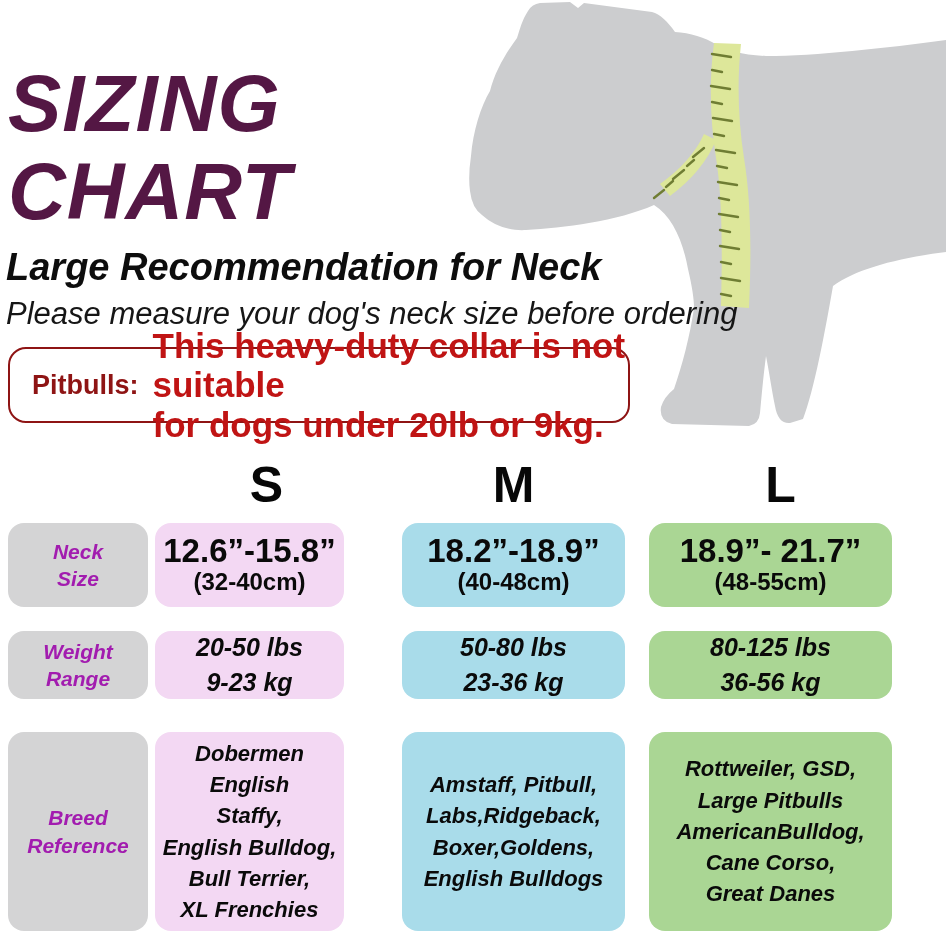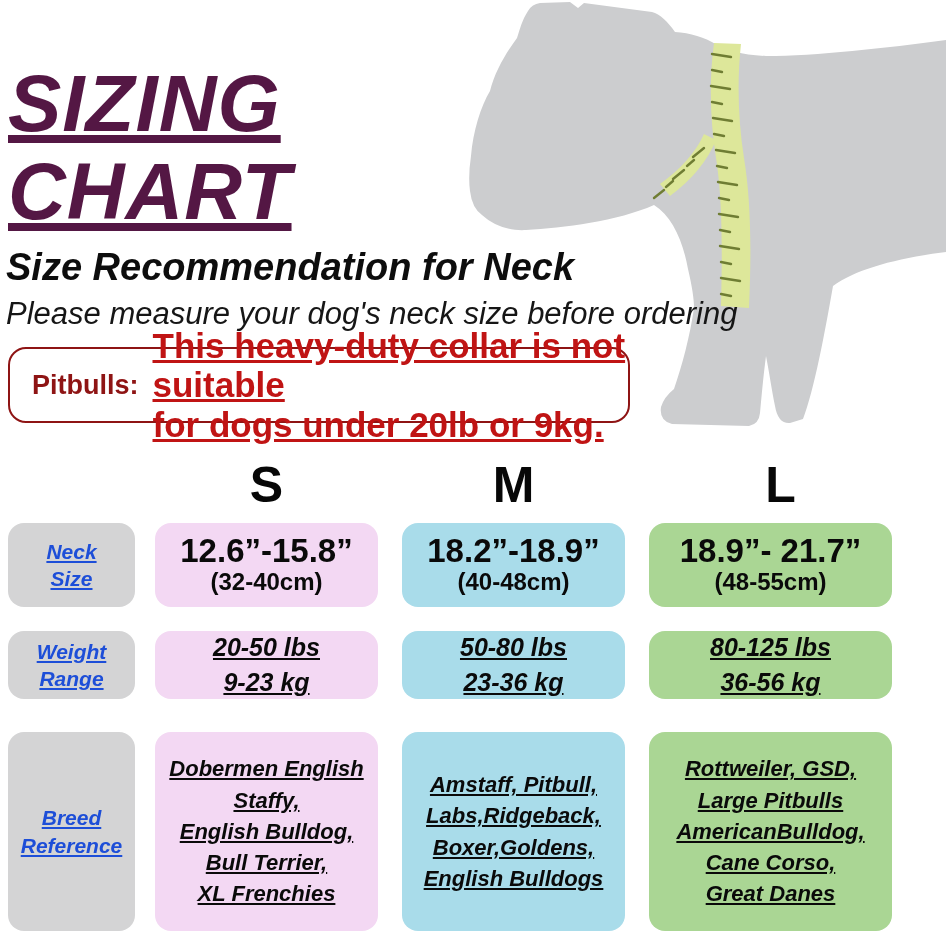--- a/index.html
+++ b/index.html
@@ -1,20 +1,20 @@
 <!DOCTYPE html>
 <html><head>
 <meta charset="utf-8">
 <style>
   html,body{margin:0;padding:0;background:#fff;}
   .stage{
     position:relative;width:946px;height:936px;background:#ffffff;
     overflow:hidden;font-family:"Liberation Sans",sans-serif;color:#111;
   }
-  .pre{white-space:pre-line;text-decoration:underline;}
+  .pre{white-space:pre-line;}
   
   .title{
     position:absolute;left:8px;top:60px;
     font-size:80px;line-height:88px;font-weight:bold;font-style:italic;
     color:#541744;letter-spacing:1px;white-space:pre-line;
   }
   .subtitle{
     position:absolute;left:6px;top:246px;
     font-size:38px;font-weight:bold;font-style:italic;color:#0d0d0d;
   }
@@ -44,23 +44,23 @@
   }
   .hS{left:155px;width:223px;}
   .hM{left:402px;width:223px;}
   .hL{left:649px;width:263px;}
   
   .cell{
     position:absolute;border-radius:16px;box-sizing:border-box;
     display:flex;flex-direction:column;align-items:center;justify-content:center;
     text-align:center;
   }
-  .lab{left:8px;width:127px;background:#d4d4d5;
-       font-weight:bold;font-style:italic;font-size:21px;line-height:1.3;color:#1d4ed8;}
-  .cS{left:155px;width:223px;background:#f3d8f3;}
+  .lab{left:8px;width:140px;background:#d4d4d5;
+       font-weight:bold;font-style:italic;font-size:21px;line-height:1.3;color:#a21caf;}
+  .cS{left:155px;width:189px;background:#f3d8f3;}
   .cM{left:402px;width:223px;background:#a9dcea;}
   .cL{left:649px;width:243px;background:#aad694;}
   .row-neck{top:523px;height:84px;}
   .row-weight{top:631px;height:68px;}
   .row-breed{top:732px;height:199px;}
   .neck-primary{font-size:33px;font-weight:bold;color:#0a0a0a;line-height:1.05;}
   .neck-secondary{font-size:24px;font-weight:bold;color:#0a0a0a;line-height:1.1;}
   .weight-text{font-size:25px;font-weight:bold;font-style:italic;line-height:1.4;color:#0a0a0a;}
   .breed-text{font-size:22px;font-weight:bold;font-style:italic;line-height:1.42;color:#0a0a0a;}
 </style>
@@ -135,21 +135,21 @@
           <path d="M228 160 l-7 6"></path>
         <path d="M218 170 l-11 9"></path>
           <path d="M207 181 l-7 6"></path>
         <path d="M198 190 l-10 8"></path>
       </g>
     </svg>
   </div>
 
   <div class="title pre">SIZING
 CHART</div>
-  <div class="subtitle">Size Recommendation for Neck</div>
+  <div class="subtitle">Large Recommendation for Neck</div>
   <div class="tagline">Please measure your dog's neck size before ordering</div>
 
   <div class="warning-box">
     <span class="warning-label">Pitbulls:</span>
     <span class="warning-msg pre">This heavy-duty collar is not suitable
 for dogs under 20lb or 9kg.</span>
   </div>
 
   <div class="size-header hS">S</div>
   <div class="size-header hM">M</div>

